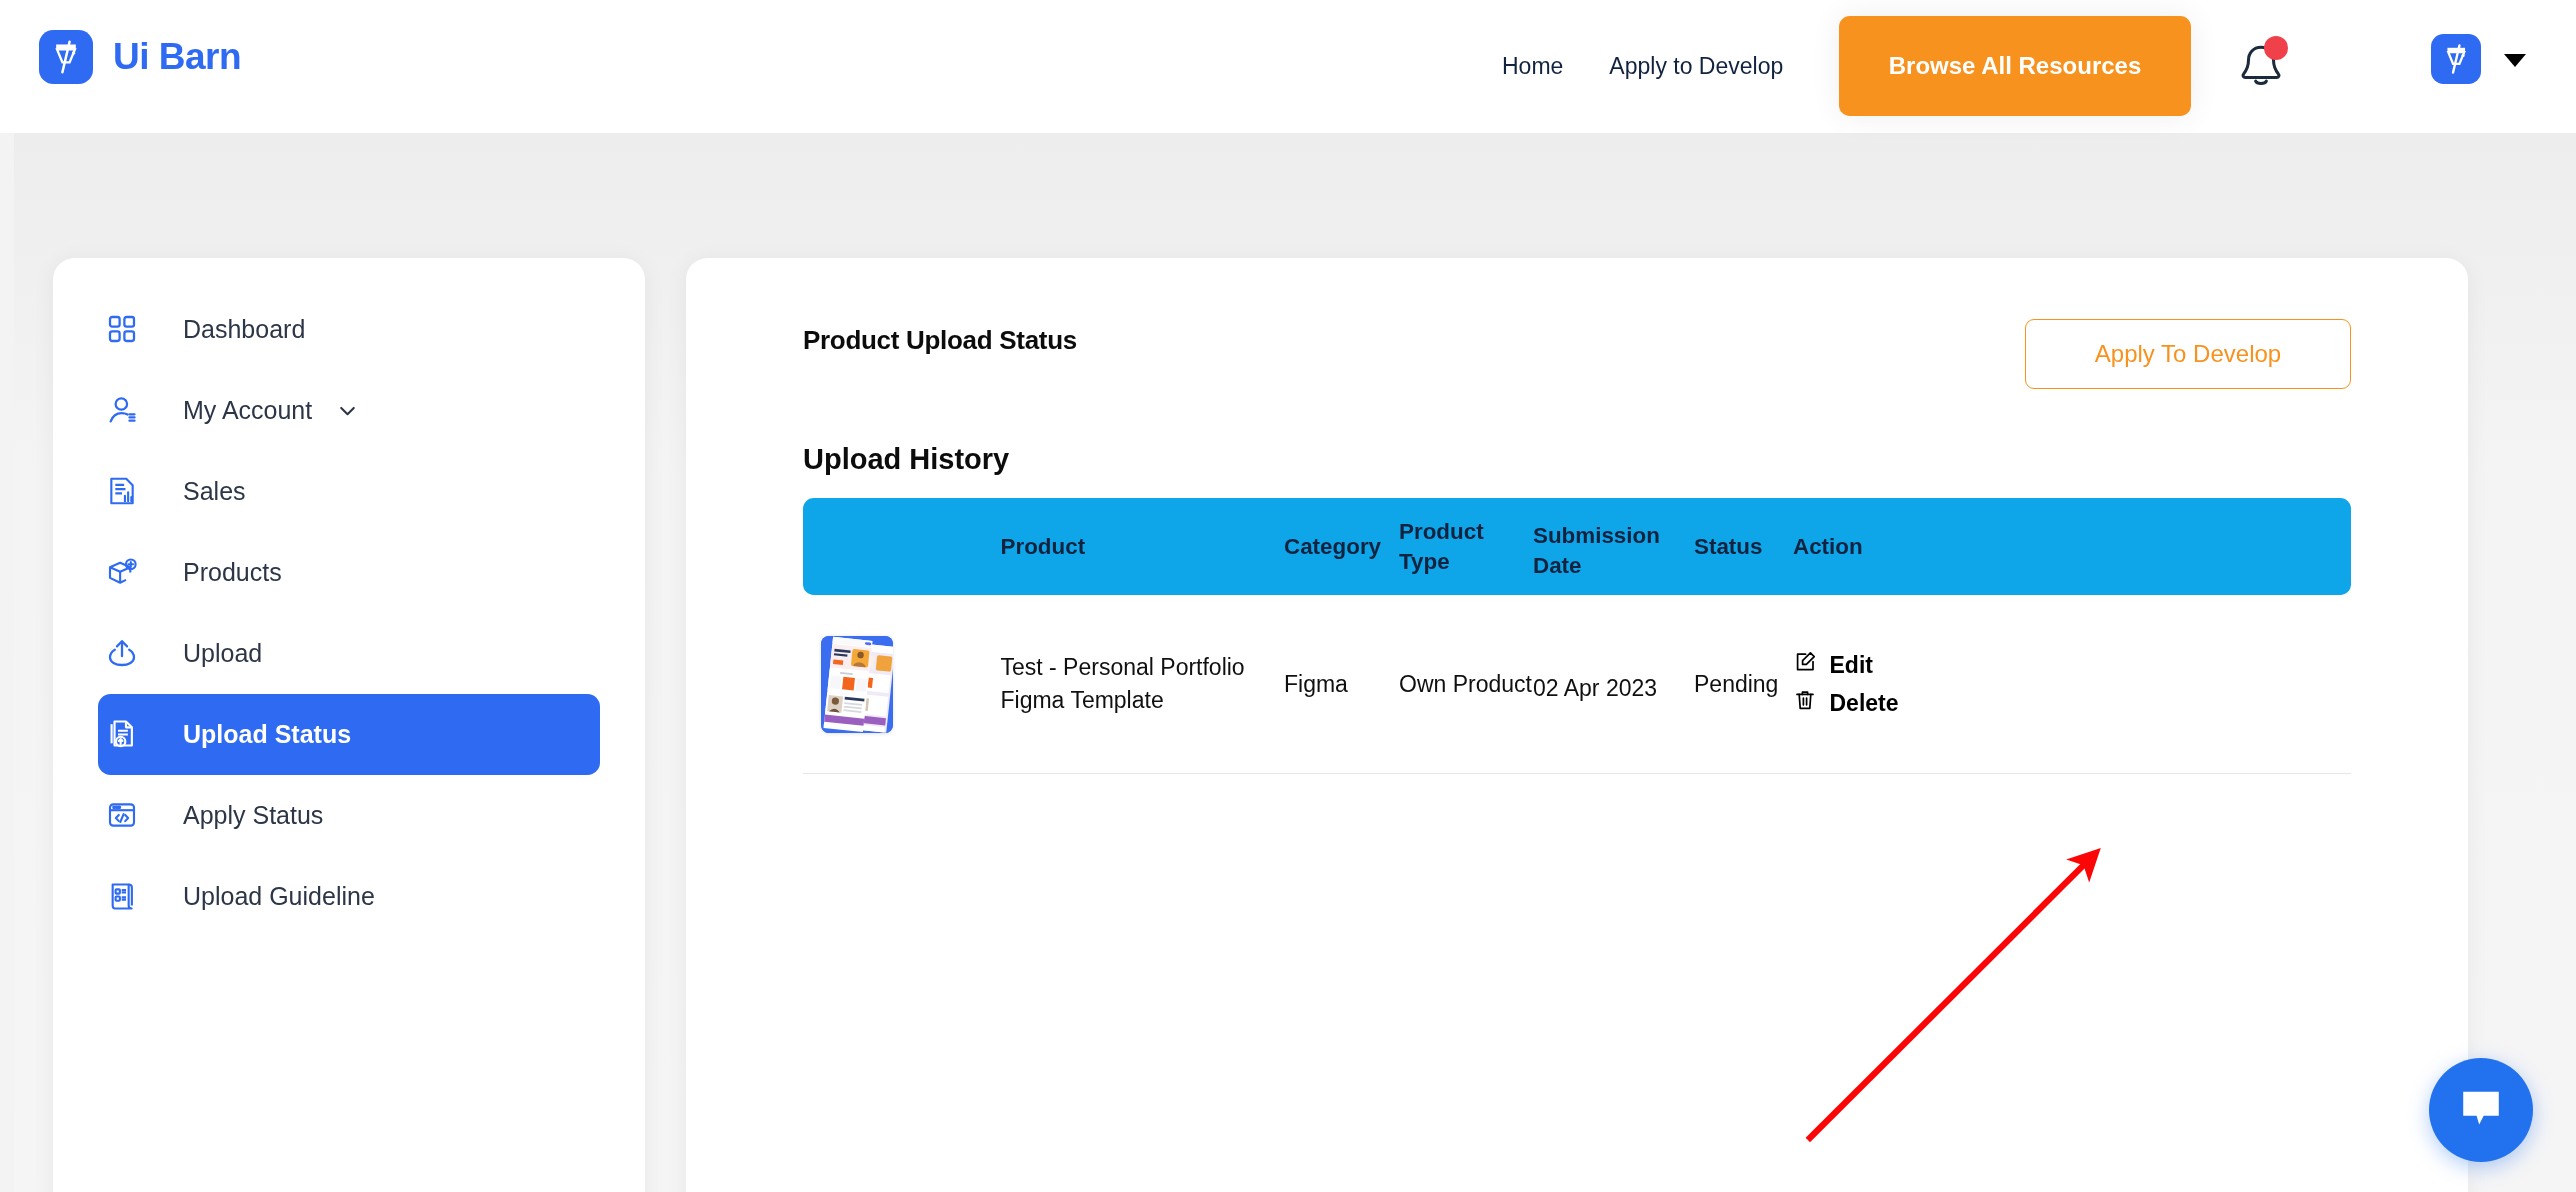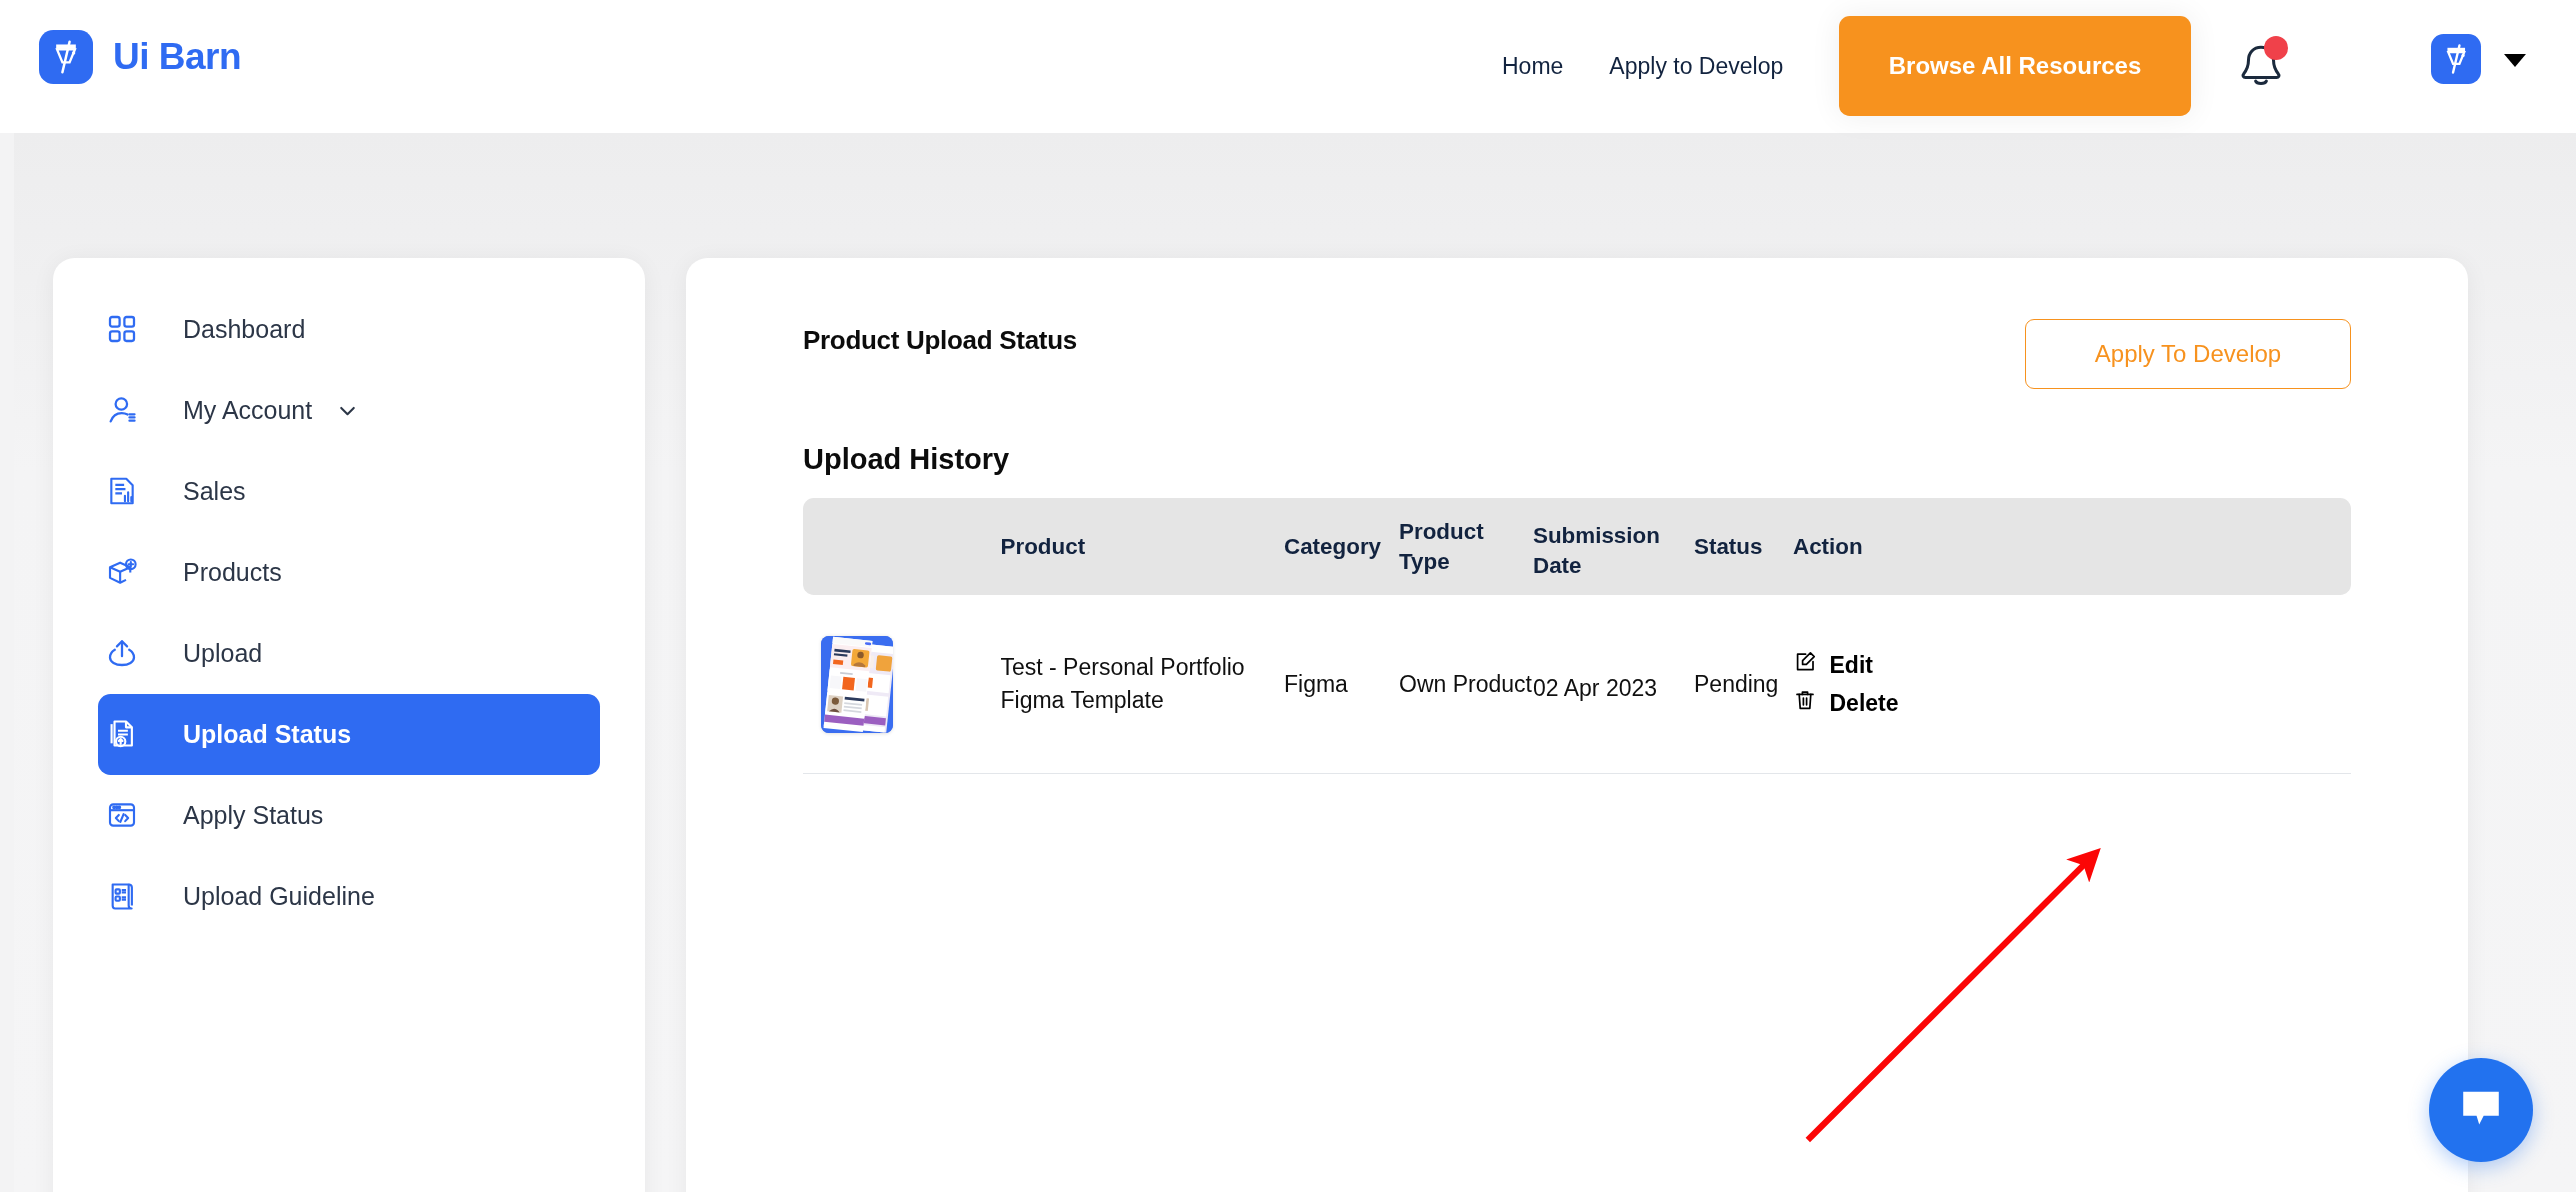--- a/index.html
+++ b/index.html
@@ -151,21 +151,21 @@
     font-size: 29px; font-weight: 700; color: #0c0c0c;
   }
 
   
   .table {
     position: absolute; left: 117px; top: 240px;
     width: 1548px;
   }
   .thead {
     display: flex; align-items: center;
-    background: #e5e5e5;
+    background: #0ea5e9;
     height: 97px;
     border-radius: 10.8px;
   }
   .th {
     font-size: 22.4px; font-weight: 700; color: #12233f;
     line-height: 1.32;
   }
   .c-thumb  { flex: 0 0 176px; }
   .c-prod   { flex: 0 0 305px; padding-left: 21.5px; }
   .c-cat    { flex: 0 0 115px; }

